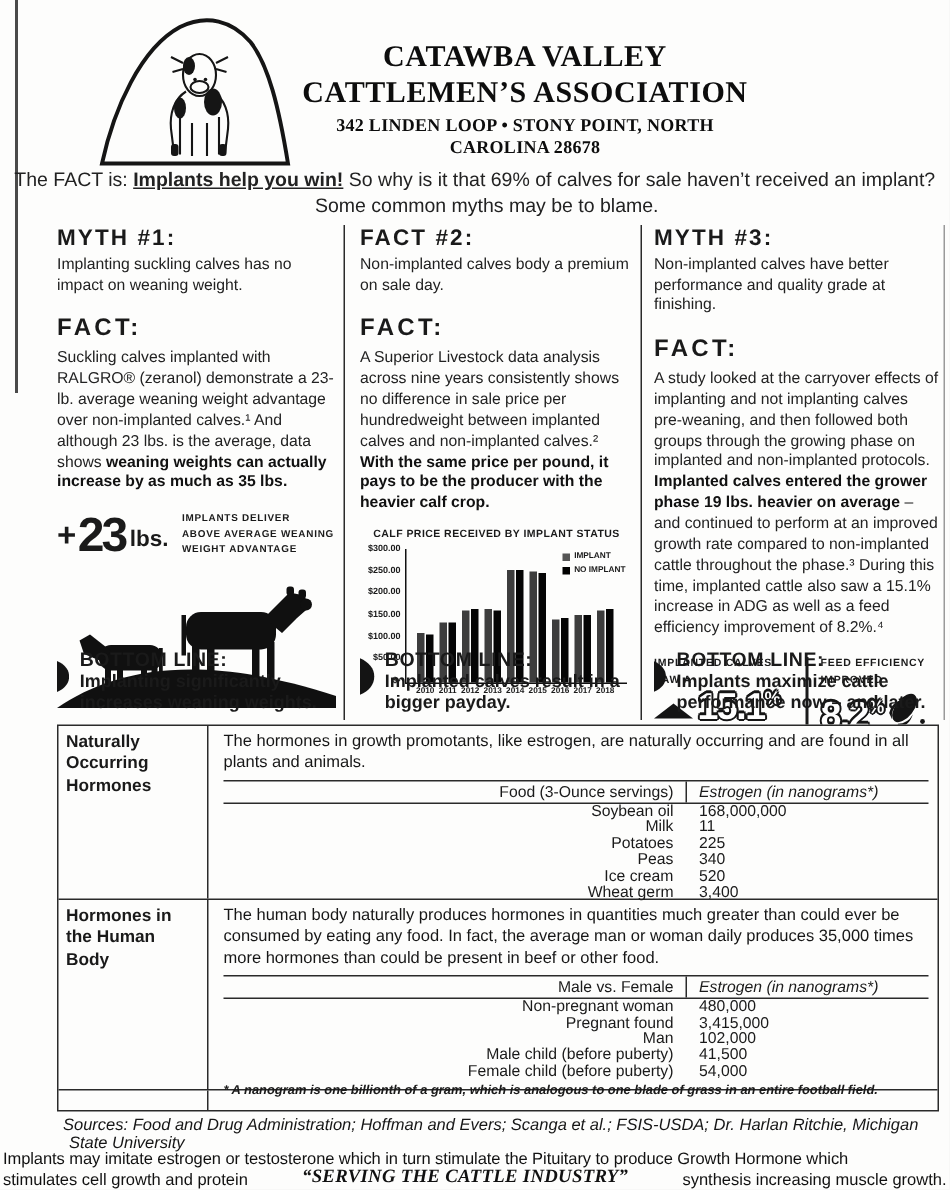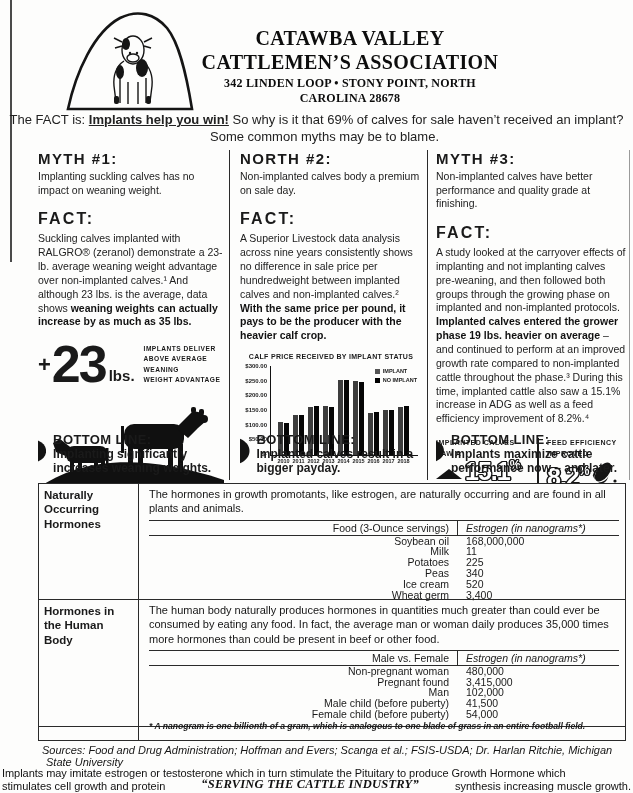--- a/index.html
+++ b/index.html
@@ -36,21 +36,21 @@
 
   .myth-heading { font-size:15px; font-weight:800; letter-spacing:1.4px; margin-bottom:3px; }
   .myth-text { font-size:10.5px; line-height:1.3; color:#222; }
   .fact-heading { font-size:16px; font-weight:800; letter-spacing:2.2px; margin:13px 0 4px; }
   .fact-text { font-size:10.5px; line-height:1.32; color:#222; }
   .fact-text b { color:#111; }
 
   
   .stat23 { display:flex; align-items:center; margin-top:12px; }
   .stat23 .plus { font-size:22px; font-weight:800; margin-right:1px; }
-  .stat23 .num { font-size:52px; font-weight:800; letter-spacing:-2px; line-height:.9; }
+  .stat23 .num { font-size:32px; font-weight:800; letter-spacing:-2px; line-height:.9; }
   .stat23 .lbs { font-size:15px; font-weight:800; margin-left:3px; align-self:flex-end; padding-bottom:4px; }
   .stat23 .cap { margin-left:9px; font-size:6.6px; font-weight:800; letter-spacing:.5px; line-height:1.55; }
   .cattle { display:block; margin-top:4px; }
 
   
   .chart-wrap { margin-top:10px; }
   .chart-title { font-size:7px; font-weight:800; letter-spacing:.3px; text-align:center; margin-bottom:6px; }
   .chart { display:flex; }
   .chart-y { display:flex; flex-direction:column; justify-content:space-between; height:94px;
              width:30px; text-align:right; padding-right:3px; font-size:6px; font-weight:bold; margin-top:-3px; }
@@ -192,21 +192,21 @@
         <rect x="32" y="68" width="4" height="20"></rect>
         <rect x="40" y="68" width="4" height="20"></rect>
         <rect x="56" y="68" width="4" height="20"></rect>
         <rect x="63" y="68" width="4" height="20"></rect>
         <rect x="68" y="56" width="2.5" height="20"></rect>
       </g>
     </svg>
   </div>
 
   <div class="col col-2">
-    <div class="myth-heading">NORTH #2:</div>
+    <div class="myth-heading">FACT #2:</div>
     <div class="myth-text">Non-implanted calves body a premium on sale day.</div>
     <div class="fact-heading">FACT:</div>
     <div class="fact-text"><span>A Superior Livestock data analysis across nine years consistently shows no difference in sale price per hundredweight between implanted calves and non-implanted calves.² </span><b>With the same price per pound, it pays to be the producer with the heavier calf crop.</b><span></span></div>
 
     <div class="chart-wrap">
       <div class="chart-title">CALF PRICE RECEIVED BY IMPLANT STATUS</div>
       <div class="chart">
         <div class="chart-y">
             <div>$300.00</div>
             <div>$250.00</div>

